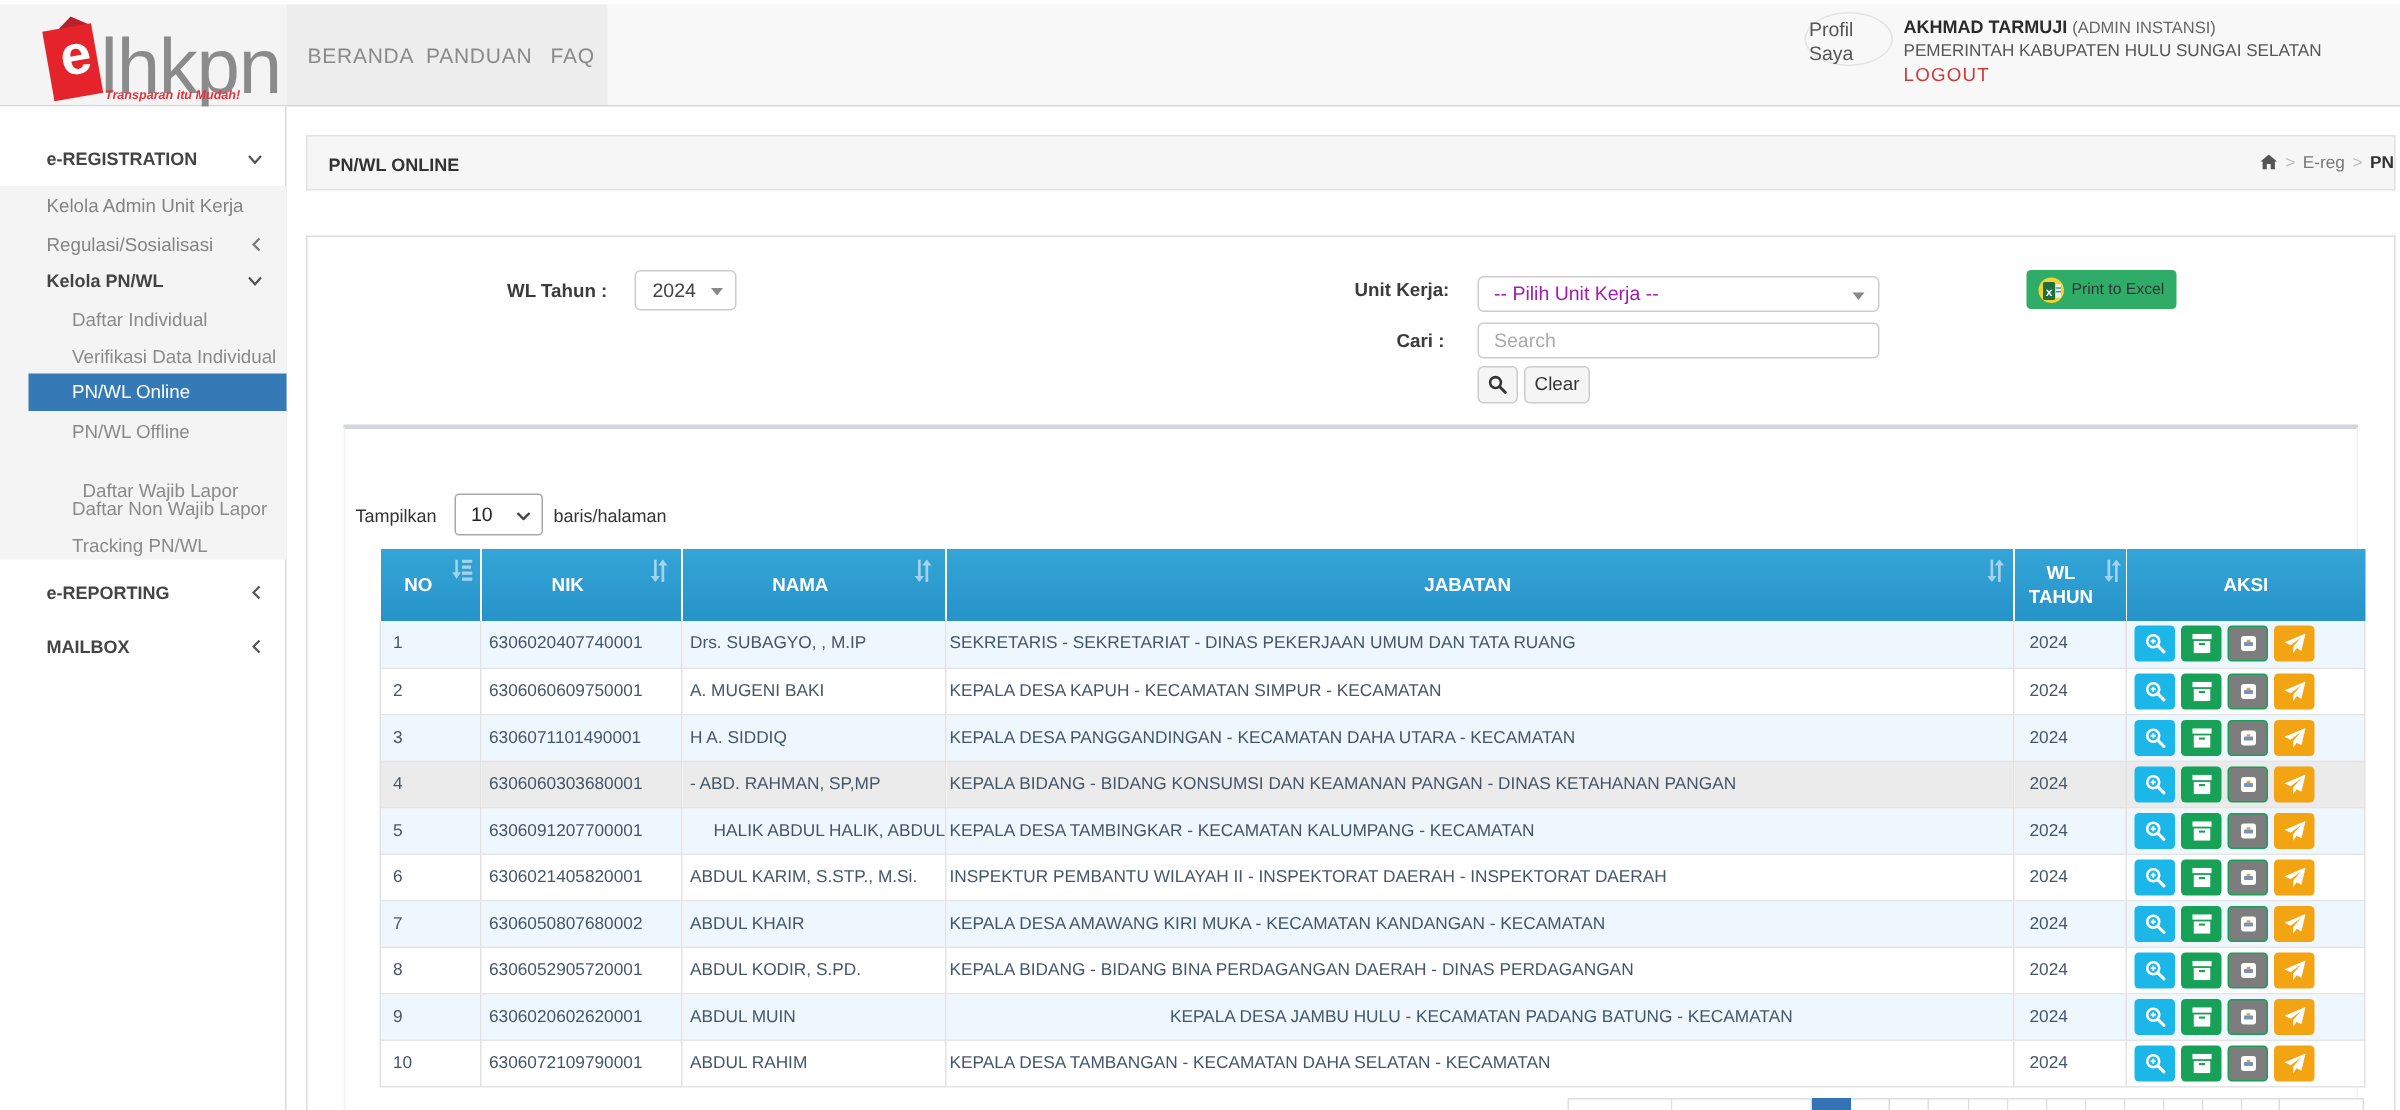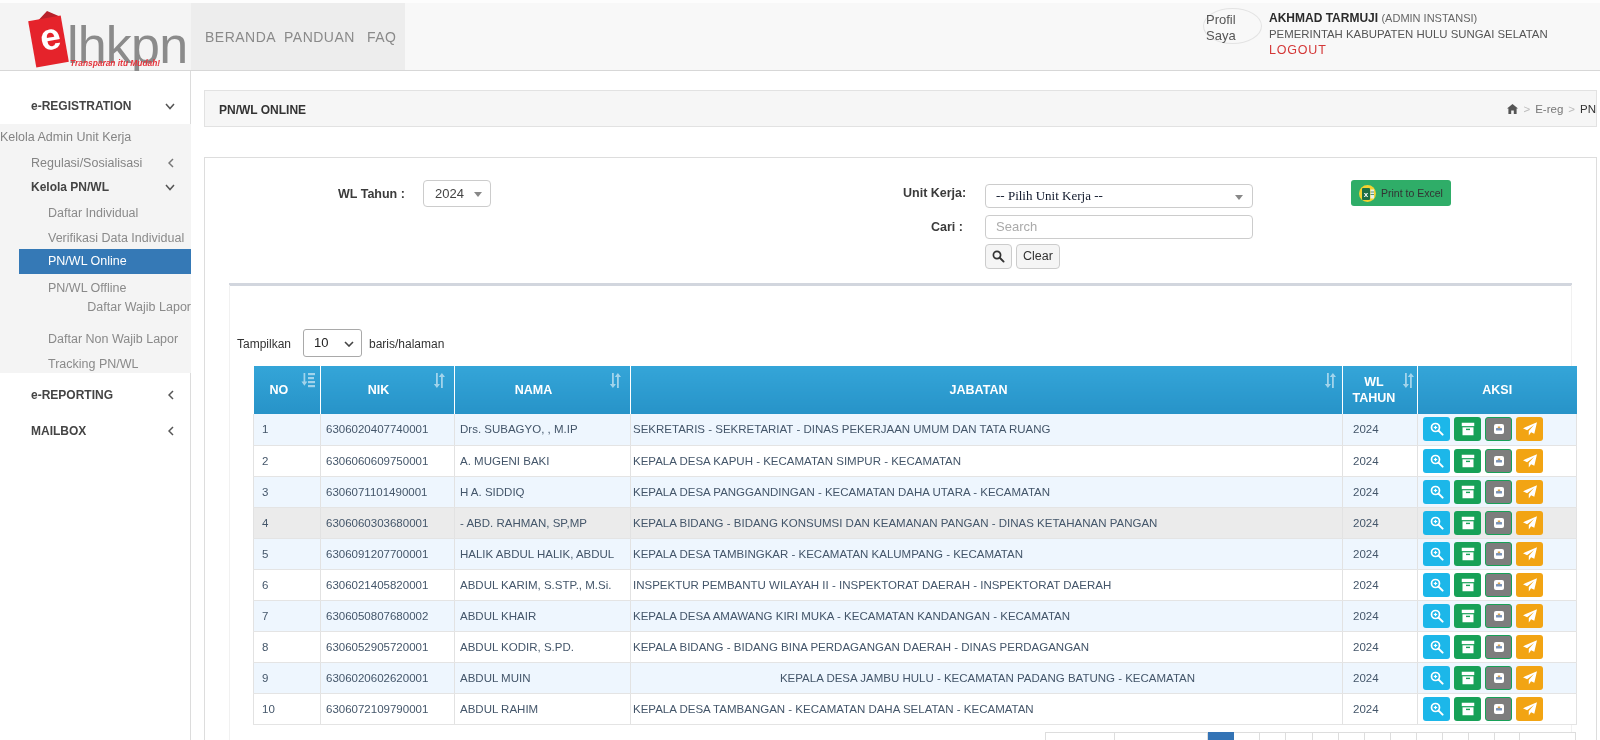--- a/index.html
+++ b/index.html
@@ -33,21 +33,21 @@
   .mhead { font-weight:bold; color:#444; font-size:12px; }
   .m1 { color:#848484; }
   .m2 { color:#8a8a8a; }
   .sel { position:absolute; left:19px; width:172px; height:25px; background:#3579b6; color:#fff; font-size:12.5px; line-height:25px; }
 
   
   #titlebar { position:absolute; left:204px; top:90px; width:1393px; height:37px; background:#f6f6f6; border:1px solid #e2e2e2; }
   #titlebar .t { position:absolute; left:14px; top:12px; font-size:12px; font-weight:bold; color:#333; }
   #crumb { position:absolute; right:0px; top:12px; font-size:11.5px; color:#777; white-space:nowrap; }
   #crumb .sep { color:#bbb; padding:0 5px; }
-  #crumb .last { color:#333; font-weight:normal; }
+  #crumb .last { color:#333; font-weight:bold; }
 
   #panel { position:absolute; left:204px; top:157px; width:1393px; height:583px; background:#fff; border:1px solid #ddd; border-bottom:none; }
 
   
   .lbl { position:absolute; font-size:12.5px; font-weight:bold; color:#3b3b3b; }
   .selbox { position:absolute; background:#fff; border:1px solid #ccc; border-radius:4px; font-size:13px; color:#555; }
   .caret { position:absolute; width:0; height:0; border-left:4px solid transparent; border-right:4px solid transparent; border-top:5px solid #888; }
   .inputbox { position:absolute; background:#fff; border:1px solid #ccc; border-radius:4px; font-size:13px; color:#aaa; }
   .gbtn { position:absolute; background:#f5f5f5; border:1px solid #ccc; border-radius:4px; }
 
@@ -105,49 +105,49 @@
 <div id="profil-oval"></div>
 <div class="profil-txt" style="top:12px;">Profil</div>
 <div class="profil-txt" style="top:28px;">Saya</div>
 <div id="uname"><b>AKHMAD TARMUJI</b> <span class="lite">(ADMIN INSTANSI)</span></div>
 <div id="uorg">PEMERINTAH KABUPATEN HULU SUNGAI SELATAN</div>
 <div id="ulogout">LOGOUT</div>
 
 <div id="sidebar"></div>
 <div class="mitem mhead" style="top:99px; padding-left:31px;">e-REGISTRATION</div>
 <div class="mitem sgroup" style="top:124px; height:249px;"></div>
-<div class="mitem m1" style="top:130px; ">Kelola Admin Unit Kerja</div>
+<div class="mitem m1" style="top:130px; padding-left:31px;">Kelola Admin Unit Kerja</div>
 <div class="mitem m1" style="top:156px; padding-left:31px;">Regulasi/Sosialisasi</div>
 <div class="mitem mhead" style="top:180px; padding-left:31px;">Kelola PN/WL</div>
 <div class="mitem m2" style="top:206px; padding-left:48px;">Daftar Individual</div>
 <div class="mitem m2" style="top:231px; padding-left:48px;">Verifikasi Data Individual</div>
 <div class="sel" style="top:249px; padding-left:29px;">PN/WL Online</div>
 <div class="mitem m2" style="top:281px; padding-left:48px;">PN/WL Offline</div>
-<div class="mitem m2" style="top:300px; padding-left:55px;text-align:right;">Daftar Wajib Lapor</div>
+<div class="mitem m2" style="top:320px; padding-left:55px;">Daftar Wajib Lapor</div>
 <div class="mitem m2" style="top:332px; padding-left:48px;">Daftar Non Wajib Lapor</div>
 <div class="mitem m2" style="top:357px; padding-left:48px;">Tracking PN/WL</div>
 <div class="mitem mhead" style="top:388px; padding-left:31px;">e-REPORTING</div>
 <div class="mitem mhead" style="top:424px; padding-left:31px;">MAILBOX</div>
 
 <div id="titlebar">
   <div class="t">PN/WL ONLINE</div>
   <div id="crumb"><svg width="11" height="10" viewBox="0 0 11 10" style="vertical-align:-1px;">
         <path d="M5.5 0 L11 4.6 L9.6 4.6 L9.6 10 L6.8 10 L6.8 6.4 L4.2 6.4 L4.2 10 L1.4 10 L1.4 4.6 L0 4.6 Z" fill="#555"></path>
       </svg><span class="sep">&gt;</span>E-reg<span class="sep">&gt;</span><span class="last">PN</span></div>
 </div>
 
 <div id="panel"></div>
 
 <div class="lbl" style="left:338px; top:187px;">WL Tahun :</div>
 <div class="selbox" style="left:423px; top:180px; width:68px; height:27px; line-height:25px; padding-left:11px; color:#444; font-size:13px;">2024
   <div class="caret" style="right:8px; top:11px;"></div>
 </div>
 
 <div class="lbl" style="left:903px; top:186px;">Unit Kerja:</div>
-<div class="selbox" style="left:985px; top:184px; width:268px; height:24px; line-height:22px; padding-left:10px; color:#0f172a;font-family:Liberation Serif, serif;">-- Pilih Unit Kerja --
+<div class="selbox" style="left:985px; top:184px; width:268px; height:24px; line-height:22px; padding-left:10px; color:#a21caf;">-- Pilih Unit Kerja --
   <div class="caret" style="right:9px; top:10px;"></div>
 </div>
 
 <div class="lbl" style="left:931px; top:220px;">Cari :</div>
 <div class="inputbox" style="left:985px; top:215px; width:268px; height:24px; line-height:22px; padding-left:10px;">Search</div>
 
 <div class="gbtn" style="left:985px; top:244px; width:27px; height:25px;">
   <svg width="13" height="13" viewBox="0 0 13 13" style="position:absolute;left:6px;top:5px;">
     <circle cx="5" cy="5" r="3.6" fill="none" stroke="#333" stroke-width="1.7"></circle>
     <line x1="8" y1="8" x2="11.6" y2="11.6" stroke="#333" stroke-width="1.9" stroke-linecap="round"></line>
@@ -317,21 +317,21 @@
               <rect x="0.5" y="0.5" width="10" height="10" rx="2" fill="#fff"></rect>
               <rect x="2.5" y="4.5" width="6" height="2.6" rx="0.5" fill="#7a93b8"></rect>
               <rect x="4.3" y="3" width="2.4" height="1.6" fill="#d9a24a"></rect>
             </svg></span><span class="abtn b-orange"><svg width="15" height="14" viewBox="0 0 15 14">
               <path d="M14.5 0.3 L0.5 6.2 L4.6 8.2 L11.5 3 L6.3 9 L6.3 13.5 L8.6 10.2 L11.8 11.8 Z" fill="#fff"></path>
             </svg></span></td>
       </tr>
       <tr class="odd">
         <td style="padding-left:8px;">5</td>
         <td style="padding-left:5px;">6306091207700001</td>
-        <td style="padding-left:5px;">HALIK ABDUL HALIK, ABDUL</td>
+        <td style="padding-left:5px;text-align:right;">HALIK ABDUL HALIK, ABDUL</td>
         <td style="padding-left:2px;">KEPALA DESA TAMBINGKAR - KECAMATAN KALUMPANG - KECAMATAN</td>
         <td style="padding-left:10px;">2024</td>
         <td style="padding-left:5px;"><span class="abtn b-cyan"><svg width="14" height="14" viewBox="0 0 14 14">
               <circle cx="5.5" cy="5.5" r="4" fill="none" stroke="#fff" stroke-width="1.7"></circle>
               <line x1="5.5" y1="3.8" x2="5.5" y2="7.2" stroke="#fff" stroke-width="1.2"></line>
               <line x1="3.8" y1="5.5" x2="7.2" y2="5.5" stroke="#fff" stroke-width="1.2"></line>
               <line x1="8.6" y1="8.6" x2="12.6" y2="12.6" stroke="#fff" stroke-width="2" stroke-linecap="round"></line>
             </svg></span><span class="abtn b-green"><svg width="13" height="13" viewBox="0 0 13 13">
               <rect x="0" y="0" width="13" height="3.6" fill="#fff"></rect>
               <rect x="1" y="4.8" width="11" height="8.2" fill="#fff"></rect>

